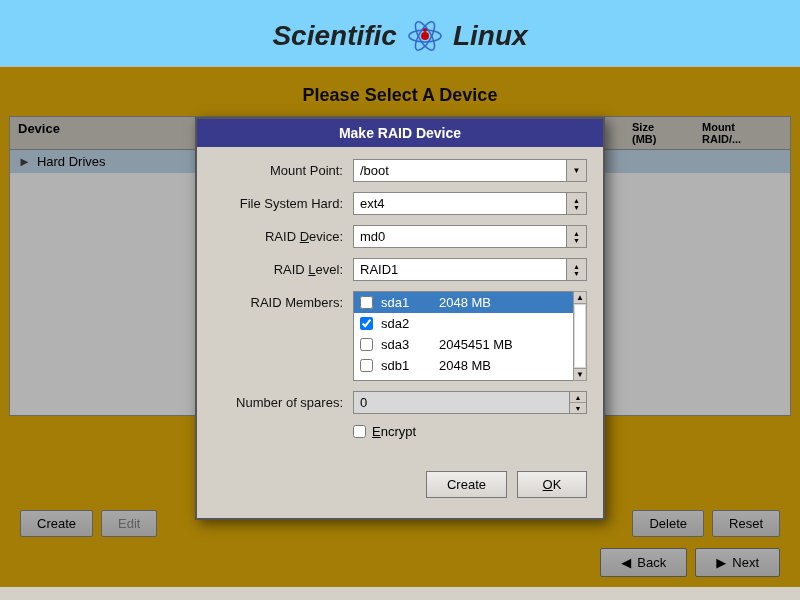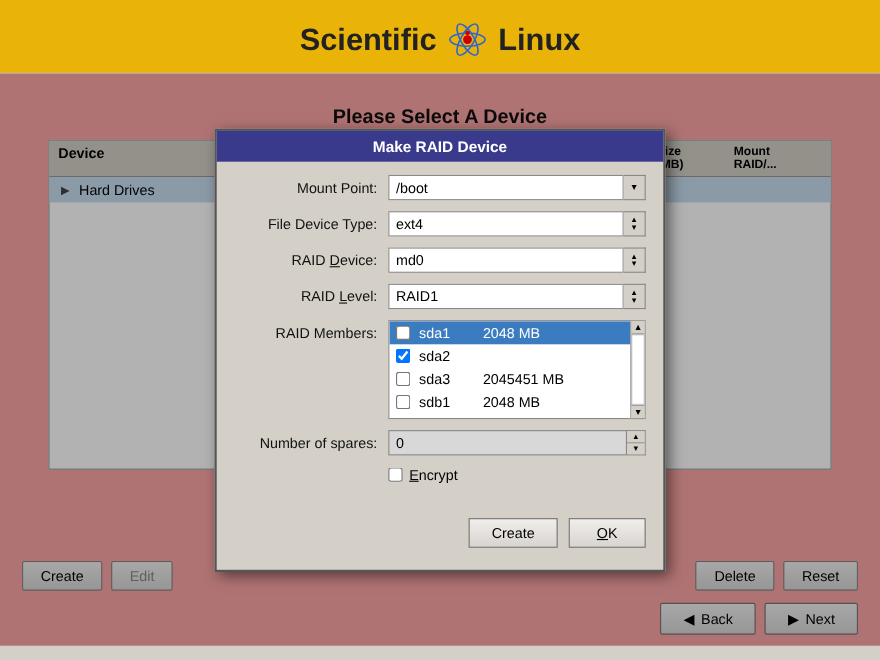--- a/index.html
+++ b/index.html
@@ -8,59 +8,60 @@
       height: 600px;
       background: #d4d0c8;
       font-family: 'Helvetica Neue', Arial, sans-serif;
       font-size: 13px;
       overflow: hidden;
       position: relative;
     }
 
     
     .header {
-      background: #eab308;
+      background: #7dd3fc;
       padding: 18px 0 12px;
       border-bottom: 1px solid #bbb;
+      font-style: italic;
     }
     .header-title {
       font-size: 28px;
       font-weight: bold;
       color: #222;
       display: flex;
       align-items: center;
       justify-content: center;
       gap: 10px;
     }
     .atom-icon {
       width: 36px;
       height: 36px;
     }
 
     
     .main-area {
-      background: #fca5a5;
+      background: #eab308;
       margin: 0;
-      padding: 11px;
+      padding: 0;
       height: calc(600px - 80px);
       position: relative;
     }
 
     .page-title {
       text-align: center;
       font-size: 18px;
       font-weight: bold;
       padding: 18px 0 10px;
       color: #111;
     }
 
     
     .device-table-area {
       background: #fff;
-      margin: 0 33px;
+      margin: 0 9px;
       border: 1px solid #999;
       height: 300px;
     }
 
     .device-table-header {
       display: flex;
       background: #d4d0c8;
       border-bottom: 1px solid #999;
       padding: 4px 8px;
       font-weight: bold;
@@ -304,21 +305,21 @@
           <div class="form-label">Mount Point:</div>
           <div class="select-wrapper">
             <select>
               <option>/boot</option>
             </select>
             <div class="arrow-btn">▼</div>
           </div>
         </div>
 
         <div class="form-row">
-          <div class="form-label">File Device Type:</div>
+          <div class="form-label">File System Hard:</div>
           <div class="select-wrapper">
             <select>
               <option>ext4</option>
             </select>
             <div class="arrow-btn" style="flex-direction:column;font-size:7px;">
               <span>▲</span>
                 <span>▼</span>
             </div>
           </div>
         </div>

